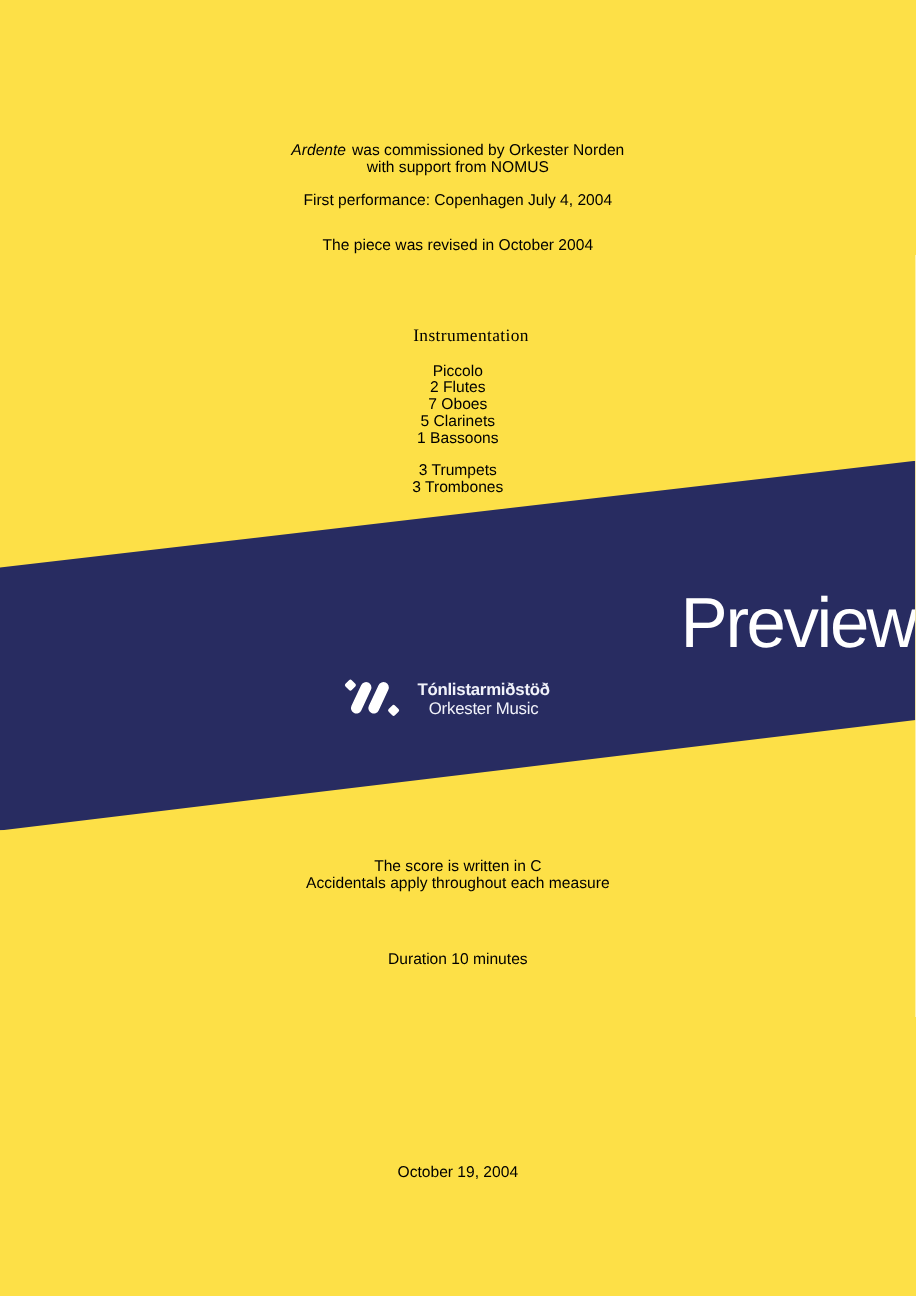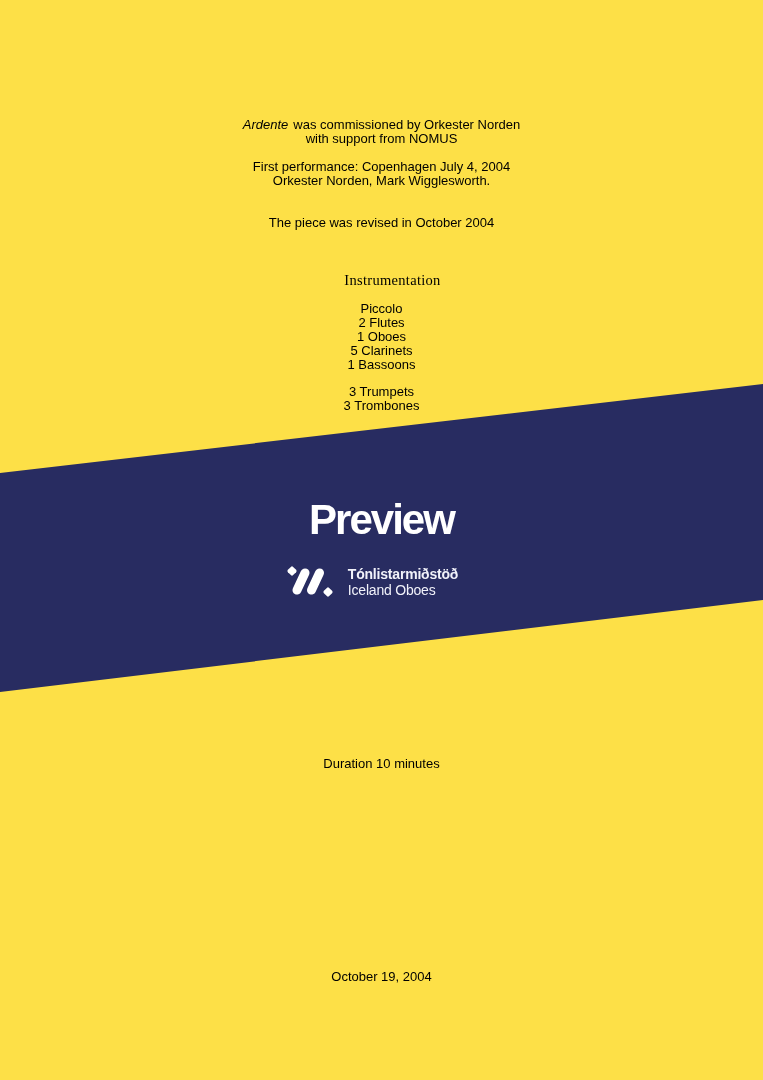--- a/index.html
+++ b/index.html
@@ -43,43 +43,43 @@
     background: #282c61;
     clip-path: polygon(0 89px, 100% 0px, 100% 216px, 0 308px);
     z-index: 5;
   }
 
   .preview-word {
     position: absolute;
     top: 104px;
     left: 0;
     right: 0;
-    text-align: center;
+    text-align: right;
     color: #ffffff;
-    font-size: 42px;
+    font-size: 59px;
     line-height: 63px;
-    font-weight: bold;
+    font-weight: normal;
     letter-spacing: -2px;
   }
 
   .logo-row {
     position: absolute;
     top: 180px;
     left: 0;
     right: 0;
     display: flex;
     justify-content: center;
     align-items: center;
     gap: 11px;
     transform: translateX(-10px);
   }
 
   .logo-mark { width: 52px; height: 36px; display: block; }
 
-  .logo-text { text-align: left; color: #f1f2fa; }
+  .logo-text { text-align: center; color: #f1f2fa; }
   .logo-text .l1 {
     font-size: 14px;
     font-weight: bold;
     letter-spacing: -0.2px;
     line-height: 16px;
   }
   .logo-text .l2 {
     font-size: 14px;
     font-weight: normal;
     letter-spacing: -0.2px;
@@ -91,31 +91,30 @@
 
 <div class="page">
 
   <div class="tb" style="top:118px">
     <div><span class="italic-title">Ardente</span><span>was commissioned by Orkester Norden</span></div>
     <div>with support from NOMUS</div>
   </div>
 
   <div class="tb" style="top:160px">
     <div>First performance: Copenhagen July 4, 2004</div>
-    <div>Orkester Norden, Mark Wigglesworth.</div>
   </div>
 
-  <div class="tb" style="top:216px">The piece was revised in October 2004</div>
+  <div class="tb" style="top:197px">The piece was revised in October 2004</div>
 
   <div class="tb heading-serif" style="top:273px">Instrumentation</div>
 
   <div class="tb" style="top:302px">
     <div>Piccolo</div>
     <div>2 Flutes</div>
-    <div>1 Oboes</div>
+    <div>7 Oboes</div>
     <div>5 Clarinets</div>
     <div>1 Bassoons</div>
   </div>
 
   <div class="tb" style="top:385px">
     <div>3 Trumpets</div>
     <div>3 Trombones</div>
   </div>
 
   <div class="banner">
@@ -124,25 +123,27 @@
       <svg class="logo-mark" viewBox="0 0 52 36" xmlns="http://www.w3.org/2000/svg">
         <g fill="#ffffff">
           <rect x="3.3" y="3.3" width="7.4" height="7.4" rx="1.6" transform="rotate(45 7 7)"></rect>
           <rect x="11.5" y="3.5" width="9" height="28" rx="4.5" transform="rotate(25 16 17.5)"></rect>
           <rect x="26" y="3.5" width="9" height="28" rx="4.5" transform="rotate(25 30.5 17.5)"></rect>
           <rect x="39.3" y="24.3" width="7.4" height="7.4" rx="1.6" transform="rotate(45 43 28)"></rect>
         </g>
       </svg>
       <div class="logo-text">
         <div class="l1">Tónlistarmiðstöð</div>
-        <div class="l2">Iceland Oboes</div>
+        <div class="l2">Orkester Music</div>
       </div>
     </div>
   </div>
 
   <div class="tb" style="top:715px">
+    <div>The score is written in C</div>
+    <div>Accidentals apply throughout each measure</div>
   </div>
 
-  <div class="tb" style="top:757px">Duration 10 minutes</div>
+  <div class="tb" style="top:792px">Duration 10 minutes</div>
 
   <div class="tb" style="top:970px">October 19, 2004</div>
 
 </div>
 
 </body></html>

